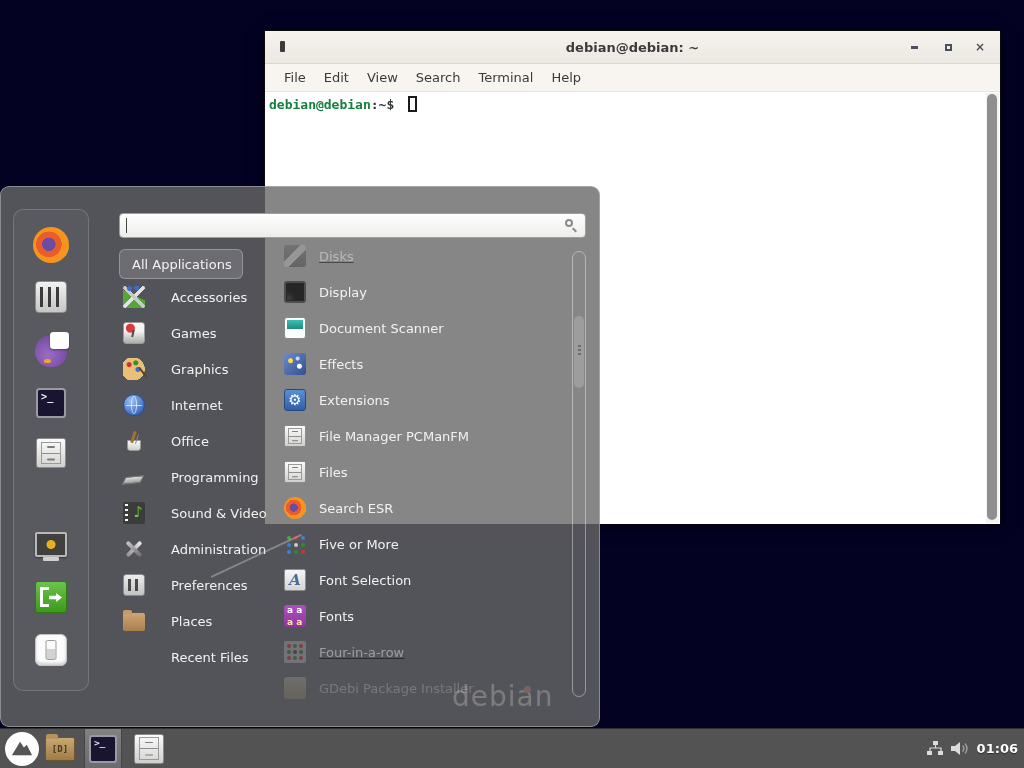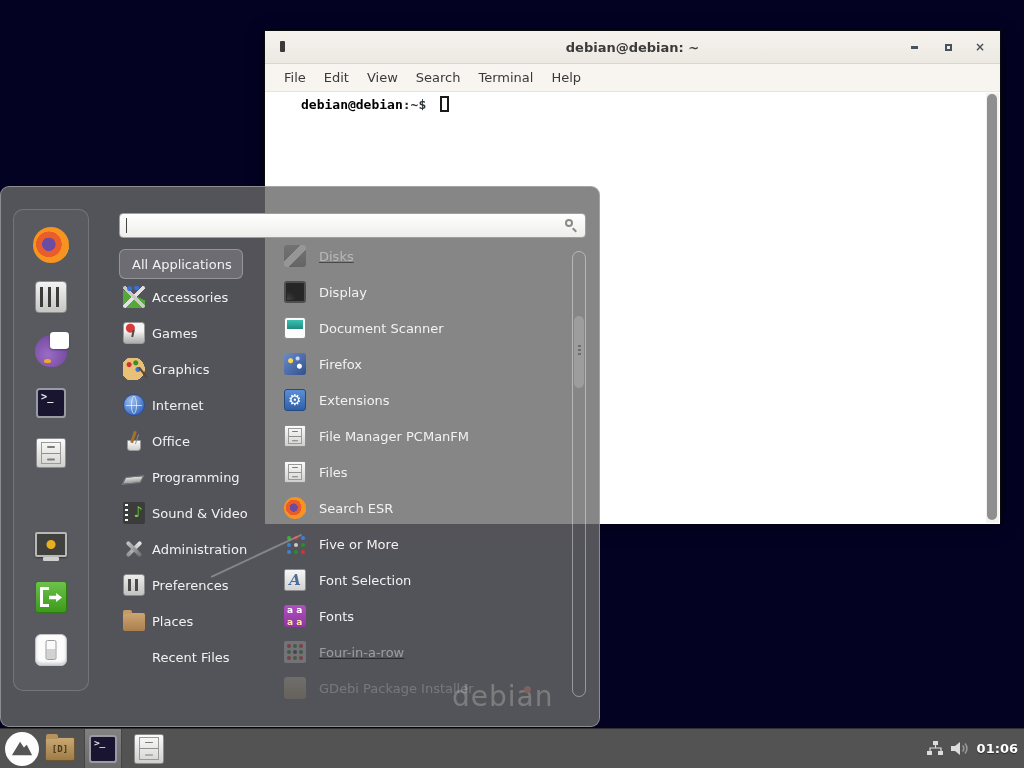--- a/index.html
+++ b/index.html
@@ -21,21 +21,21 @@
   .tb-btn{position:absolute;top:8px;width:16px;height:16px;display:flex;align-items:center;justify-content:center;
           color:#47525c;font-size:12px;font-weight:bold;cursor:default;}
   .tb-btn.min{right:78px}.tb-btn.max{right:44px}.tb-btn.close{right:12px}
   .tb-btn .bar{width:7px;height:3px;background:#47525c;}
   .tb-btn .sq{width:7px;height:7px;border:2px solid #47525c;box-sizing:border-box;}
   .term-menubar{height:27px;background:#f8f5f0;border-bottom:1px solid #e7e4de;display:flex;align-items:center;
                 padding-left:10px;}
   .term-menubar span{font-size:13px;color:#3a3a3a;padding:3px 9px;}
   .term-body{position:relative;height:432px;background:#fff;}
   .prompt{position:absolute;left:4px;top:4px;font:bold 13px "DejaVu Sans Mono","Liberation Mono",monospace;white-space:pre;}
-  .prompt .ph{color:#000000;margin-left:32px;}
+  .prompt .ph{color:#15803d;}
   .prompt .pp{color:#2e3436;}
   .prompt .cursor{display:inline-block;width:9px;height:16px;border:2px solid #1a1a1a;vertical-align:-3px;margin-left:6px;box-sizing:border-box;}
   .term-scroll{position:absolute;top:1px;right:1px;bottom:1px;width:13px;background:#f4f2ee;}
   .term-scroll .thumb{position:absolute;top:1px;left:1px;width:10px;height:426px;background:#8f8f8f;border-radius:5px;}
 
   
   .menu{position:absolute;left:0;top:186px;width:600px;height:541px;
         background:rgba(104,104,104,0.80);border:1px solid rgba(190,190,190,.55);
         border-radius:9px;box-sizing:border-box;}
   .fav{position:absolute;left:12px;top:22px;width:74px;height:480px;border:1px solid rgba(255,255,255,.16);
@@ -47,21 +47,21 @@
   .searchbox input{position:absolute;inset:0;border:none;background:transparent;outline:none;
                    font:13px "DejaVu Sans",sans-serif;color:#333;padding:0 24px 0 7px;}
   .searchbox .caret{position:absolute;left:6px;top:4px;width:1px;height:15px;background:#444;}
   .i-search{position:absolute;right:7px;top:5px;width:13px;height:13px;}
   .i-search::before{content:"";position:absolute;left:0;top:0;width:8px;height:8px;border:2px solid #8a8a86;border-radius:50%;box-sizing:border-box;}
   .i-search::after{content:"";position:absolute;right:1px;bottom:1px;width:5px;height:2px;background:#8a8a86;transform:rotate(45deg);}
 
   .cats{position:absolute;left:118px;top:62px;width:168px;}
   .allapps{height:30px;width:124px;box-sizing:border-box;border-radius:6px;background:rgba(255,255,255,.15);
            border:1px solid rgba(255,255,255,.28);display:flex;align-items:center;padding:12px 12px;}
-  .cat{height:36px;display:flex;align-items:center;gap:7px;padding-left:4px;}
+  .cat{height:36px;display:flex;align-items:center;gap:26px;padding-left:4px;}
   .lbl{font-size:13px;color:#f2f2f2;white-space:nowrap;}
 
   .apps{position:absolute;left:283px;top:51px;width:285px;}
   .app-row{height:36px;display:flex;align-items:center;gap:13px;}
   .dim{opacity:.45;text-decoration:underline;}
   .dim2{opacity:.22;}
 
   .apps-scroll{position:absolute;right:13px;top:64px;width:14px;height:446px;border:1px solid rgba(255,255,255,.40);
                border-radius:7px;box-sizing:border-box;}
   .apps-scroll .thumb{position:absolute;top:64px;left:1px;width:10px;height:72px;background:#9d9d9d;border-radius:5px;}
@@ -319,21 +319,21 @@
       <div class="app-row">
           <span class="ic i-display"></span>
           <span class="lbl">Display</span>
         </div>
       <div class="app-row">
           <span class="ic i-docscanner"></span>
           <span class="lbl">Document Scanner</span>
         </div>
       <div class="app-row">
           <span class="ic i-effects"></span>
-          <span class="lbl">Firefox</span>
+          <span class="lbl">Effects</span>
         </div>
       <div class="app-row">
           <span class="ic i-extensions"></span>
           <span class="lbl">Extensions</span>
         </div>
       <div class="app-row">
           <span class="ic i-cabinet"></span>
           <span class="lbl">File Manager PCManFM</span>
         </div>
       <div class="app-row">

